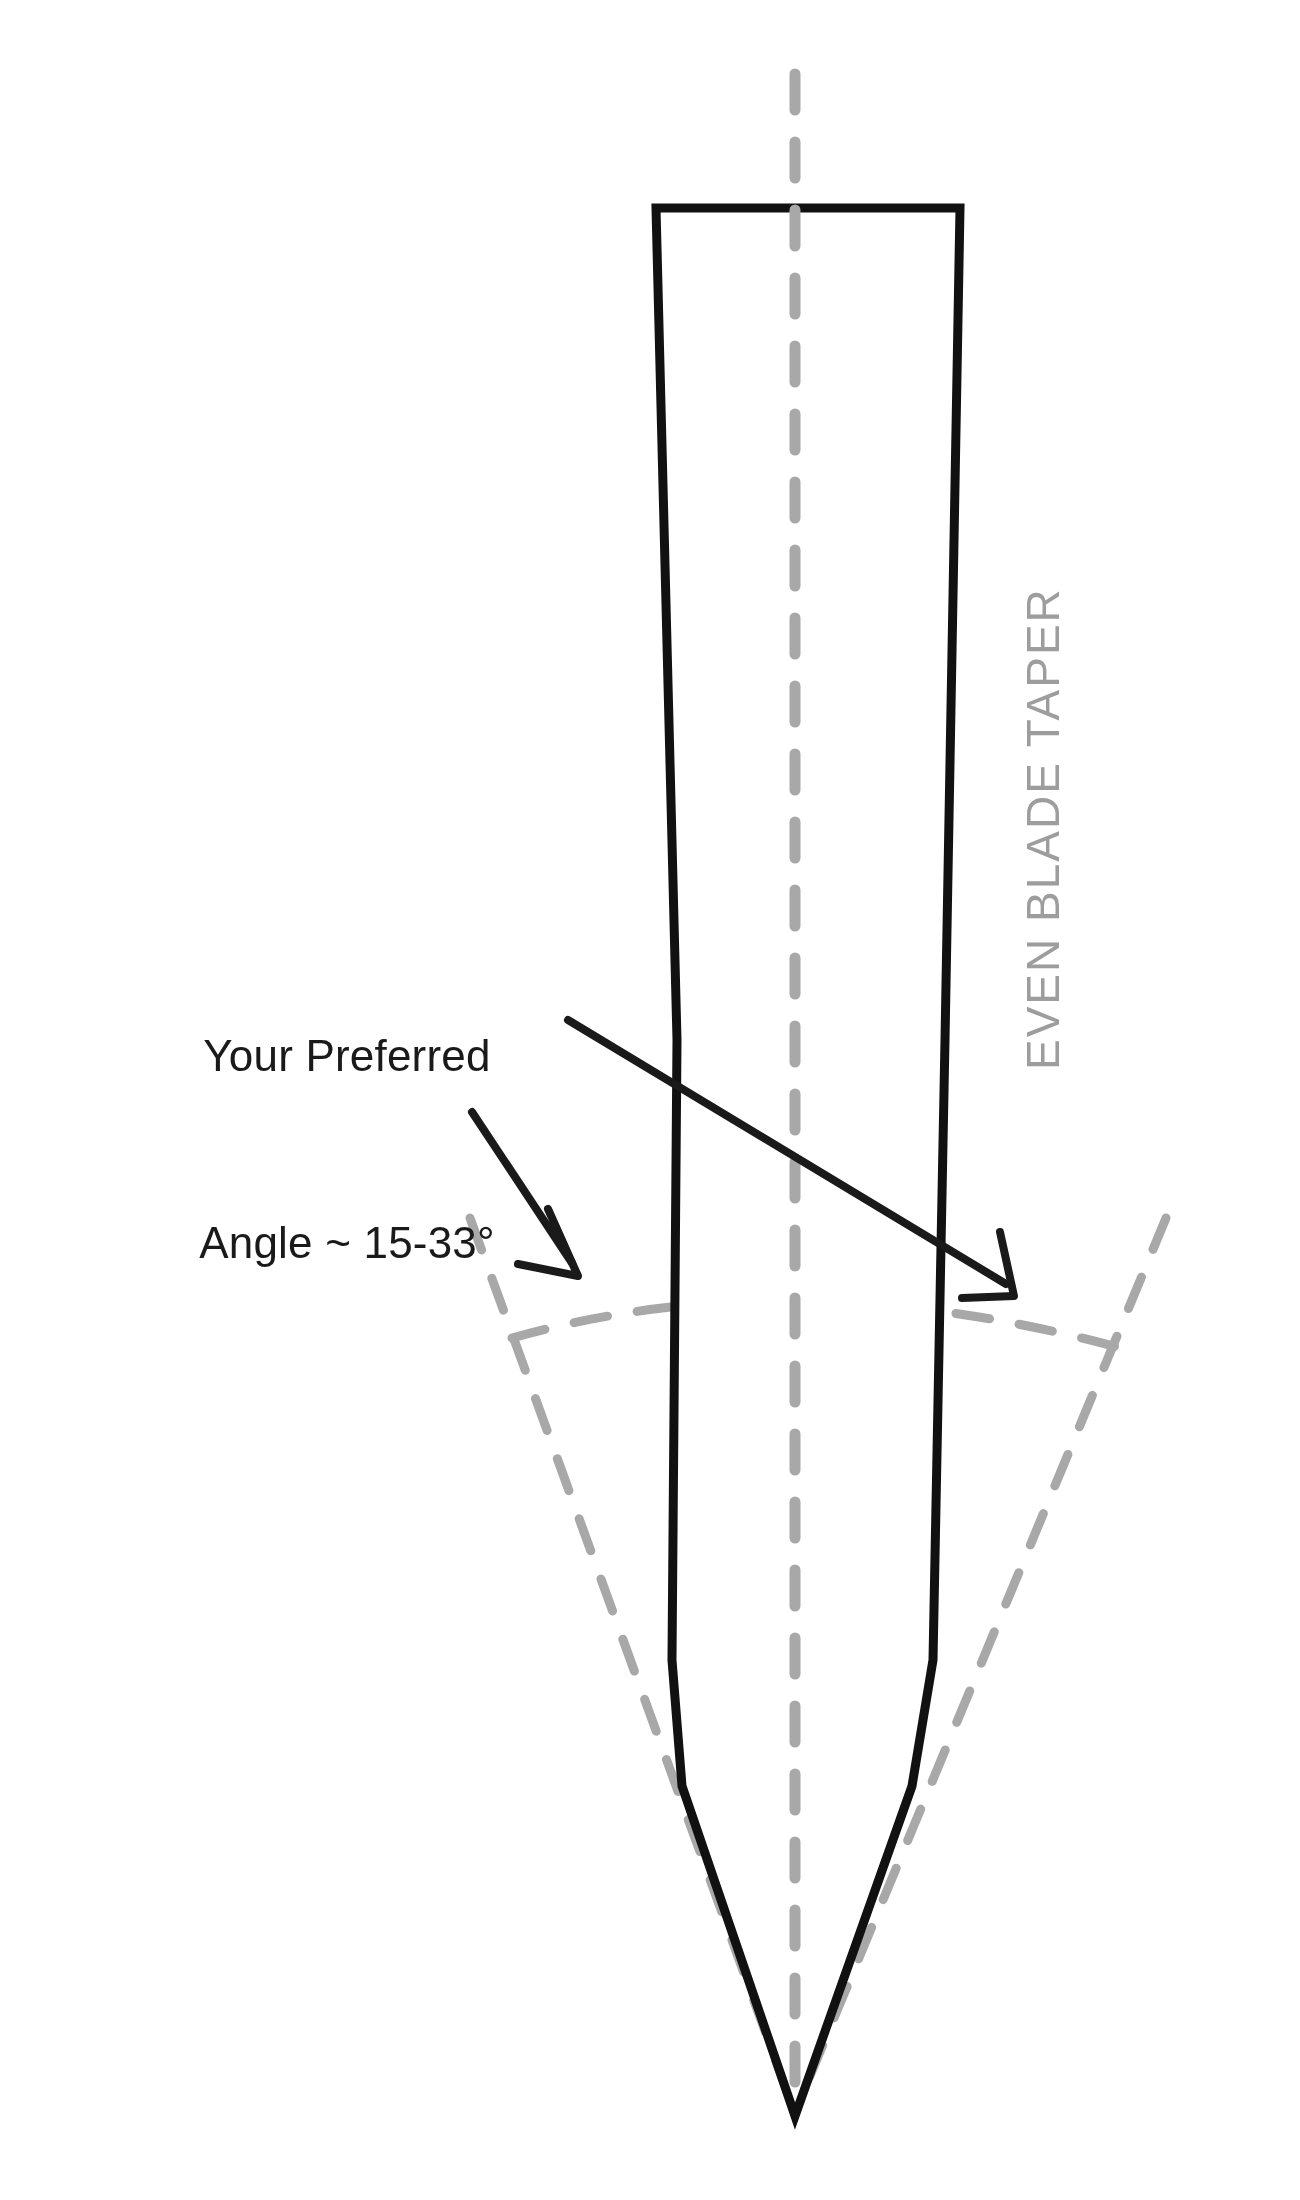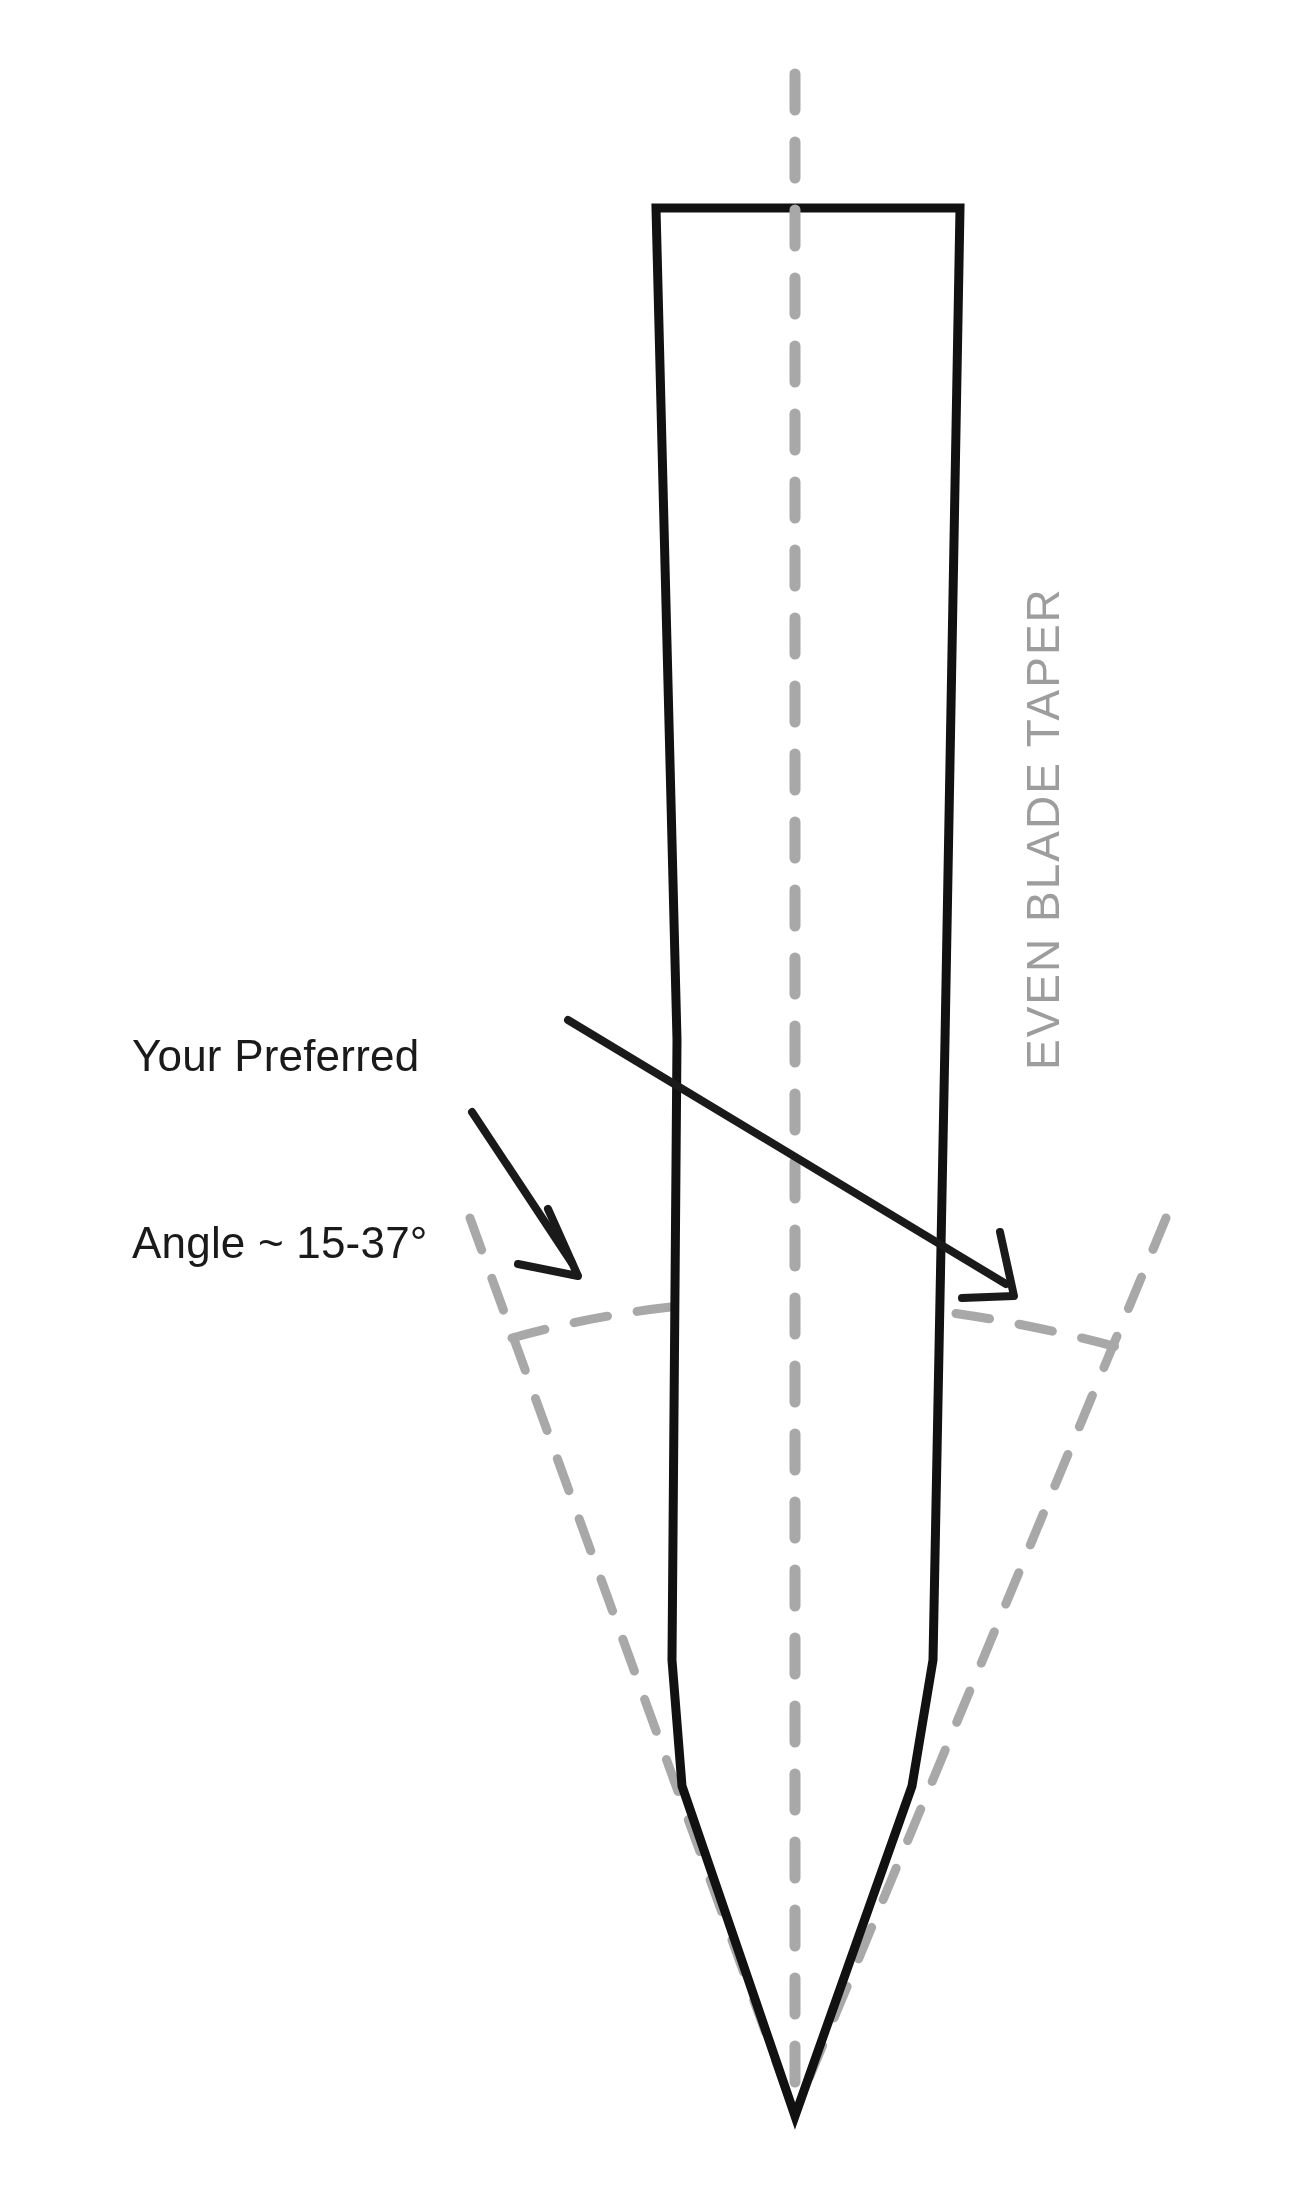--- a/index.html
+++ b/index.html
@@ -10,20 +10,21 @@
   }
   body {
     font-family: "Liberation Sans", sans-serif;
   }
   #stage {
     position: relative;
     width: 1300px;
     height: 2200px;
     background: #ffffff;
     overflow: hidden;
+    text-align: center;
   }
   #diagram {
     position: absolute;
     inset: 0;
     width: 1300px;
     height: 2200px;
     display: block;
   }
   
   .callout {
@@ -87,18 +88,18 @@
     </g>
 
     <g>
       <line x1="568" y1="1020" x2="1006" y2="1284" stroke="#1a1a1a" stroke-width="8" stroke-linecap="round"></line>
       <polyline points="962,1298 1014,1296 1000,1232" fill="none" stroke="#1a1a1a" stroke-width="8" stroke-linecap="round" stroke-linejoin="round"></polyline>
     </g>
   </svg>
 
   <div class="callout">
     <span class="line">Your Preferred</span>
-    <span class="line">Angle ~ 15-37°</span>
+    <span class="line">Angle ~ 15-33°</span>
   </div>
 
   <div class="taper-label">EVEN BLADE TAPER</div>
 
 </div>
 
 </body></html>

